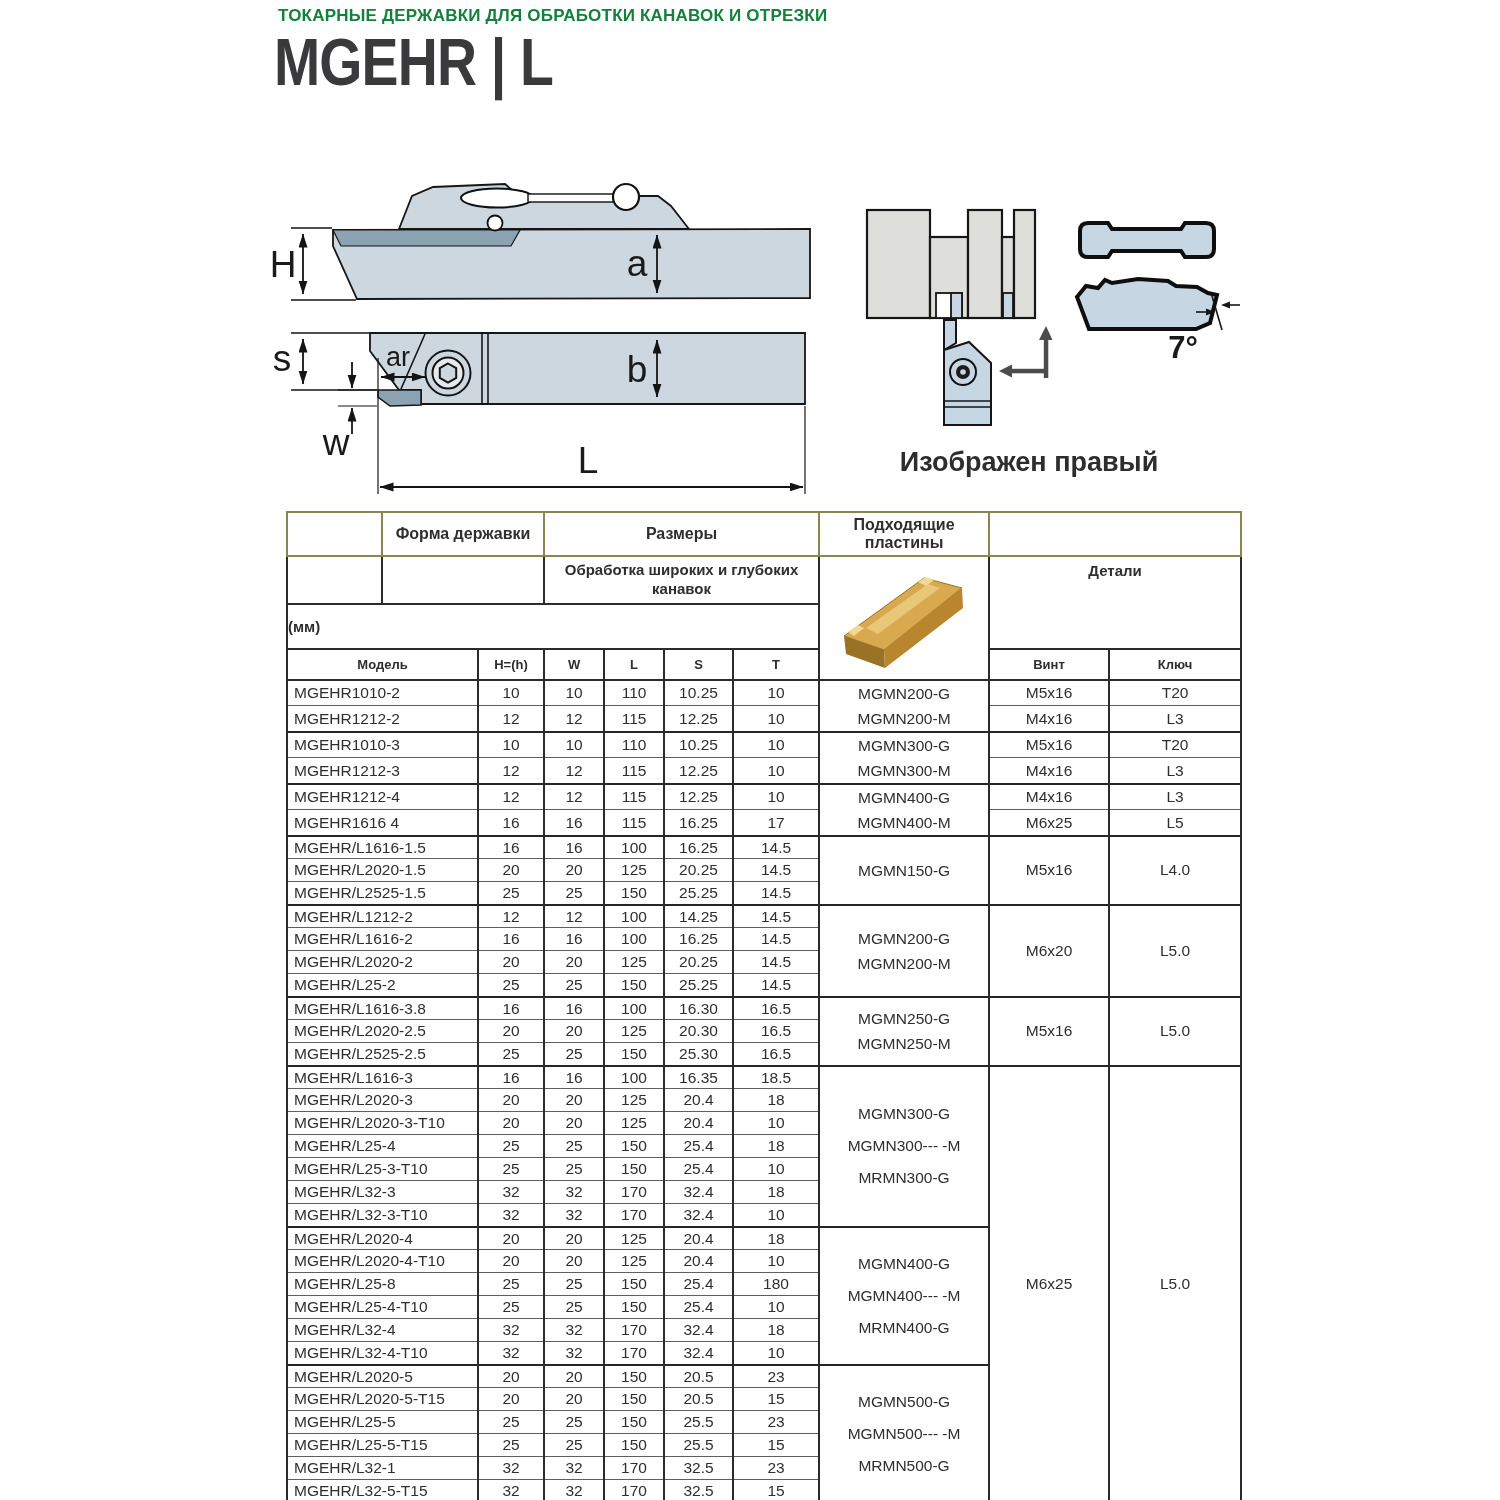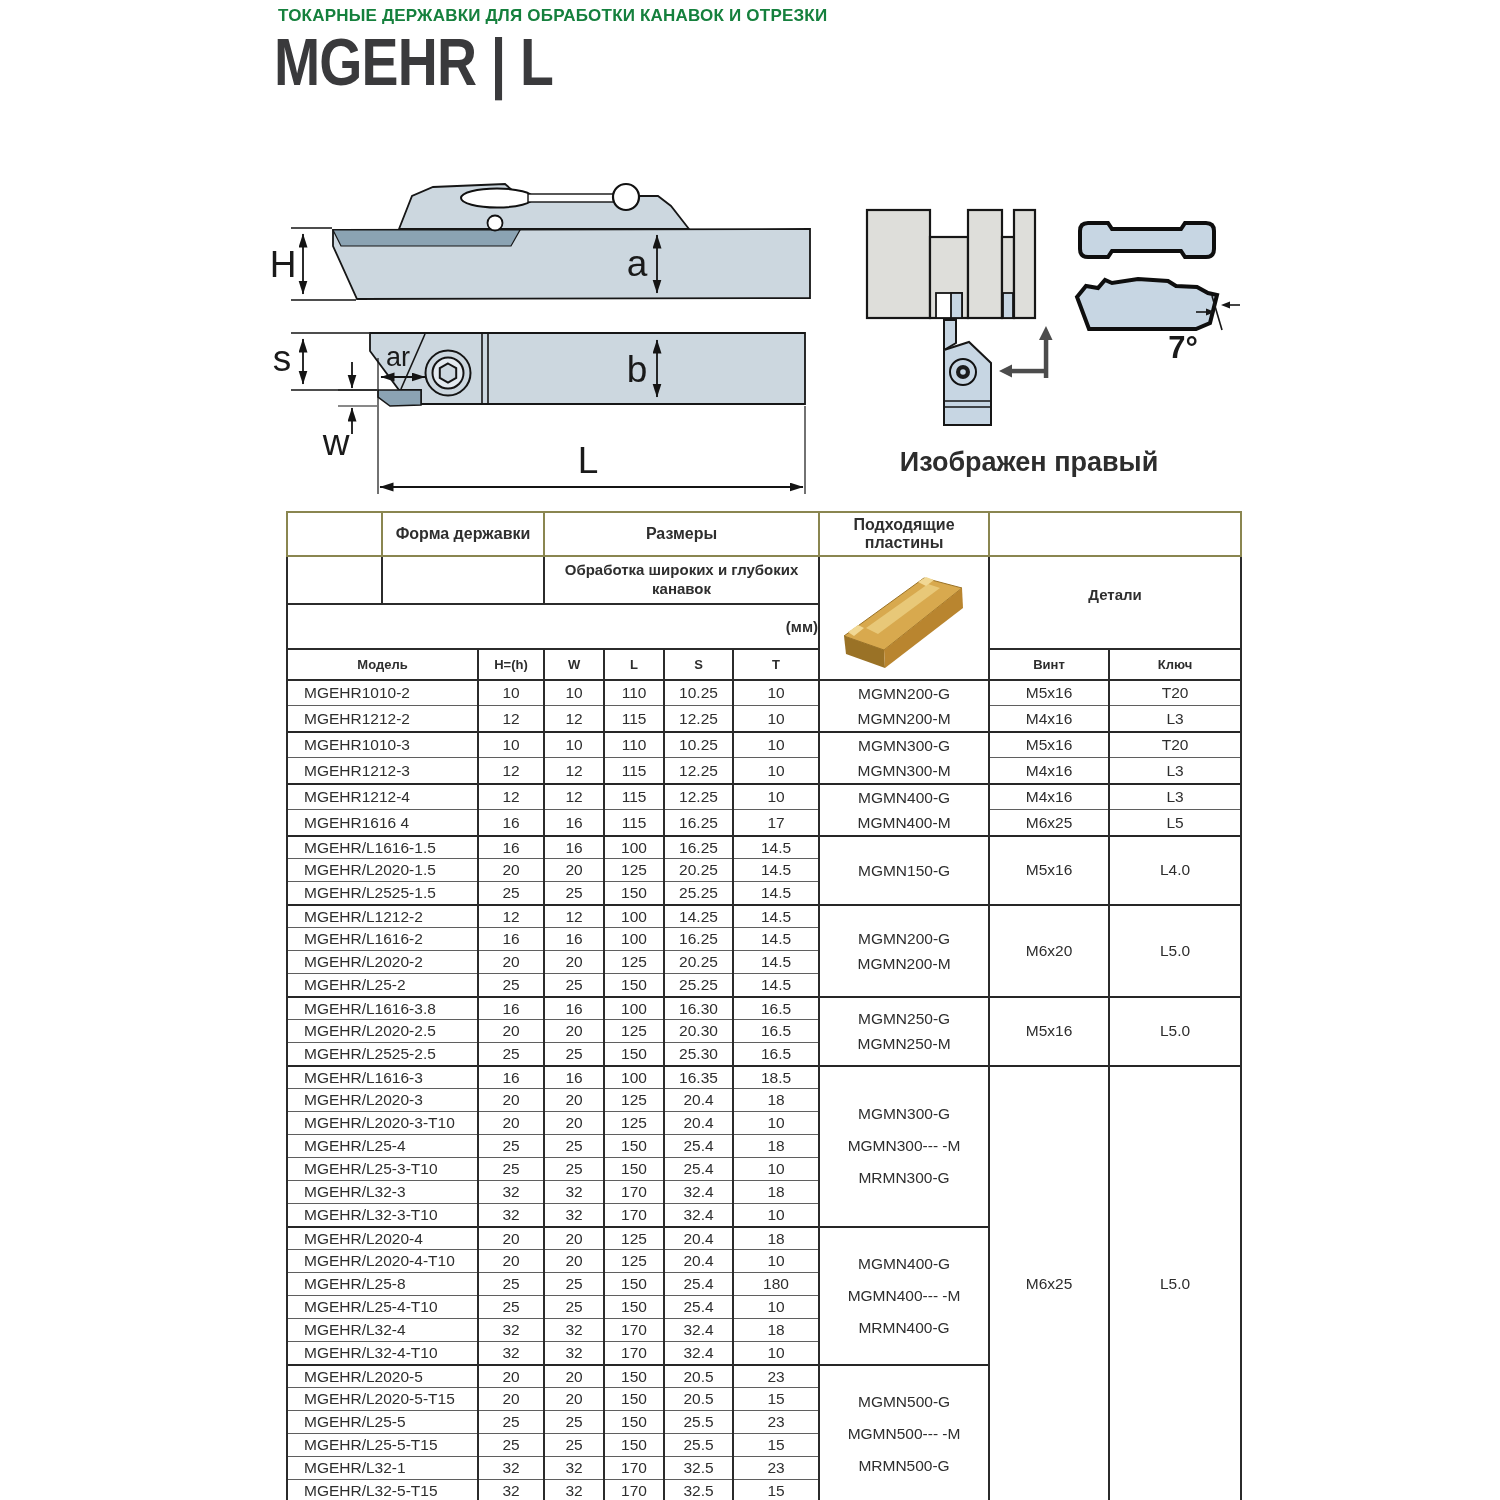--- a/index.html
+++ b/index.html
@@ -23,28 +23,28 @@
   #spec-table { position:absolute; left:286px; top:511px; width:954px;
                 border-collapse:collapse; table-layout:fixed; color:#2e2e2e;
                 border:2px solid #262626; }
   #spec-table td { border:2px solid #2b2b2b; text-align:center; vertical-align:middle;
                    font-size:15.5px; overflow:hidden; }
 
   #spec-table tr.h1 td { border:2px solid #8a8650; height:44px; font-weight:bold; font-size:16px; }
   #spec-table tr.h2 td { height:46px; font-weight:bold; font-size:15px; line-height:1.25; }
   #spec-table tr.h3 td { height:43px; font-weight:bold; font-size:15px; }
   #spec-table tr.h4 td { height:30px; font-weight:bold; font-size:13px; }
-  #spec-table .mm-cell { text-align:right; }
-  #spec-table .detali-cell { vertical-align:top; padding-top:29px; }
+  #spec-table .mm-cell { text-align:left; }
+  #spec-table .detali-cell { vertical-align:top; padding-top:5px; }
   #spec-table .photo-cell { padding:1px; background:#fff; }
 
   #spec-table tbody td { border-top:1px solid #5f5f5f; border-bottom:1px solid #5f5f5f;
                          height:23px; padding:0; }
   #spec-table tbody tr.gs td { border-top:2px solid #262626; }
-  #spec-table tbody td.c-model { text-align:left; padding-left:16px; }
+  #spec-table tbody td.c-model { text-align:left; padding-left:6px; }
   #spec-table tbody td.c-insert .cellwrap { white-space:pre-line; line-height:25px; }
   #spec-table tbody td.c-insert.lines-3 .cellwrap { line-height:32px; }
 </style>
 </head>
 <body>
 
 <div class="red-line">ТОКАРНЫЕ ДЕРЖАВКИ ДЛЯ ОБРАБОТКИ КАНАВОК И ОТРЕЗКИ</div>
 <div class="page-title">MGEHR | L</div>
 
 <svg id="drawing-left" class="drawing" width="560" height="340" viewBox="268 168 560 340">

